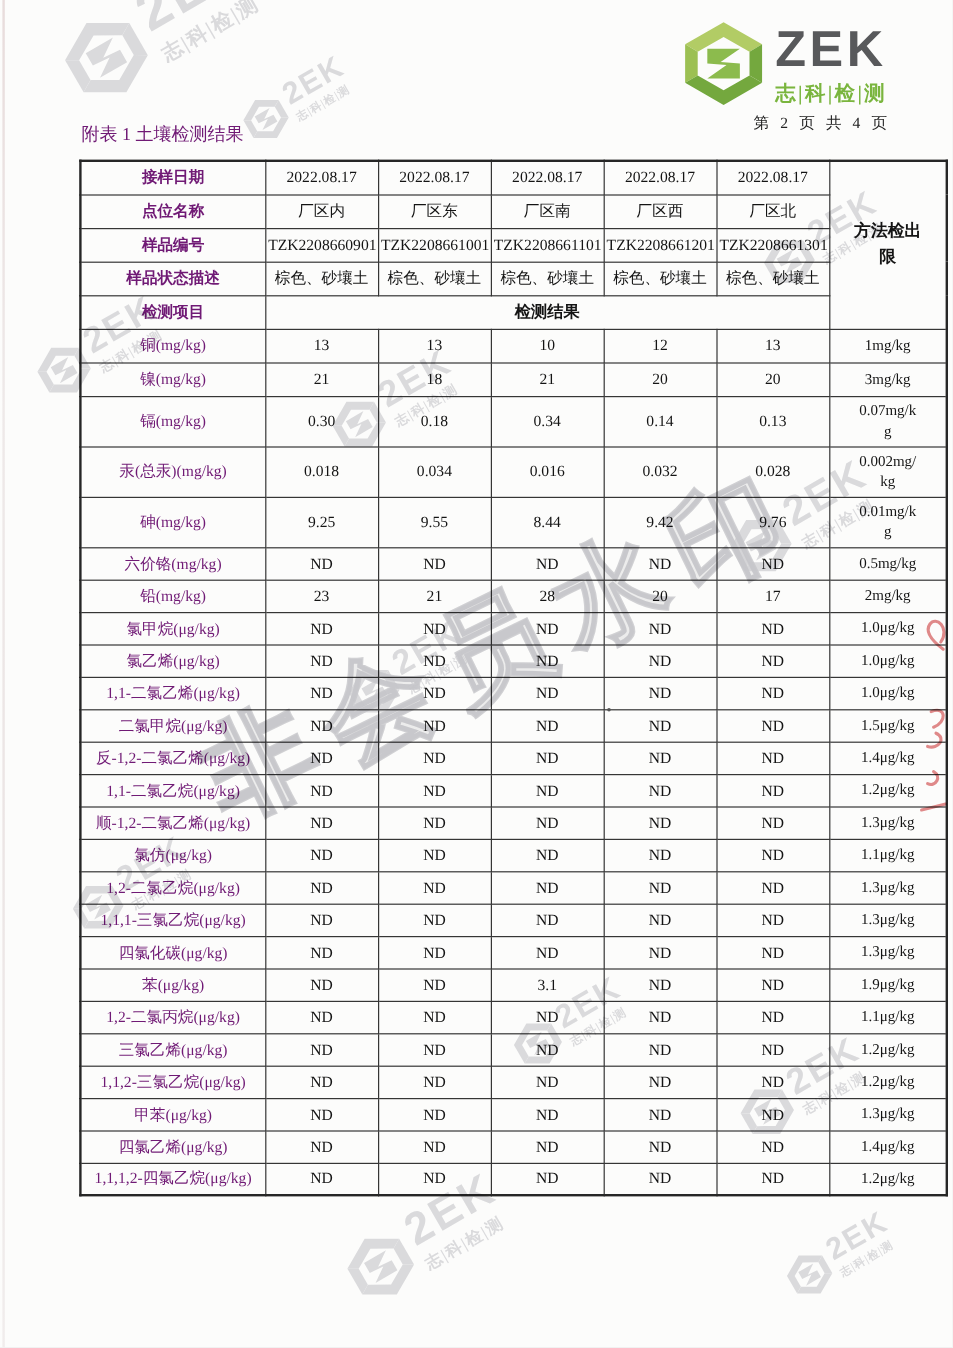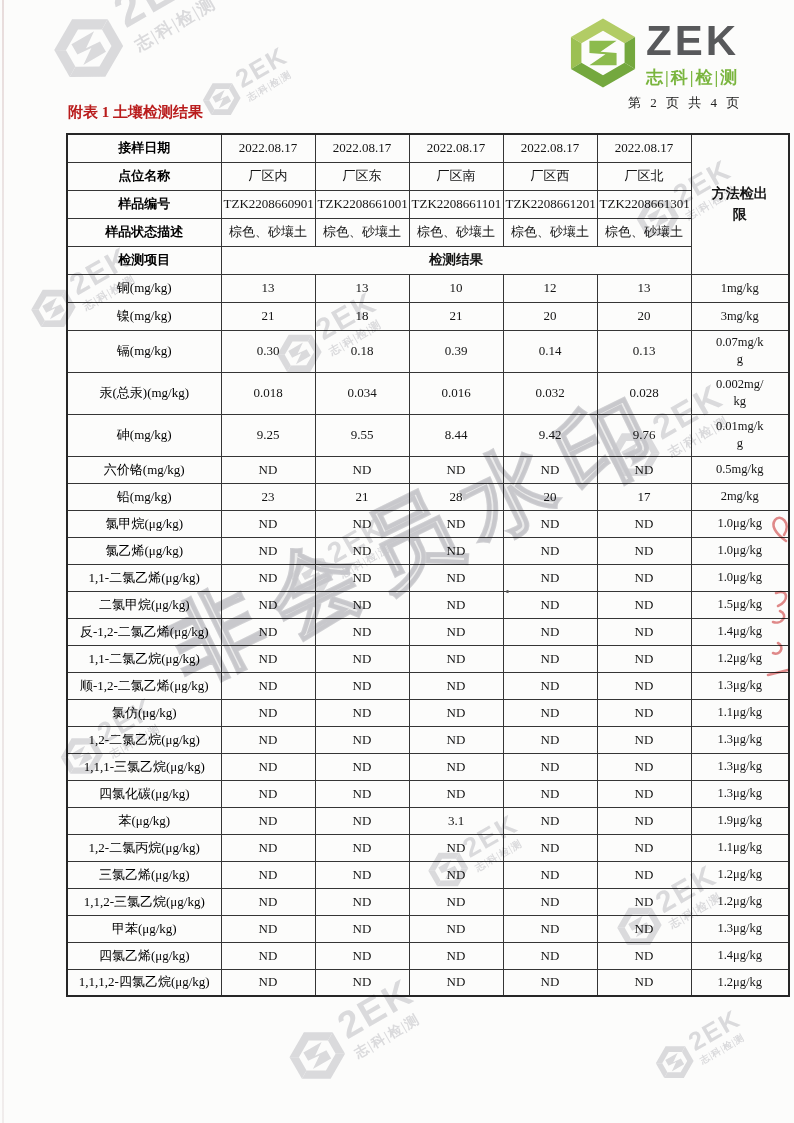--- a/index.html
+++ b/index.html
@@ -15,29 +15,29 @@
   }
   .report-no{margin-top:6px;font-size:14px;letter-spacing:1px;color:#1b1b1b;}
   .logo-block{position:absolute;left:566px;top:16px;width:215px;}
   .logo-row{display:flex;align-items:center;}
   .logo-icon{width:74px;height:74px;flex:0 0 auto;}
   .logo-texts{margin-left:6px;padding-top:4px;}
   .brand{font-family:"Liberation Sans",sans-serif;font-size:42px;line-height:40px;
     font-weight:bold;color:#58595b;letter-spacing:3px;}
   .brand-cn{margin-top:5px;font-size:17px;font-weight:bold;color:#7ab53e;letter-spacing:2px;}
   .page-info{margin-top:4px;margin-left:62px;font-size:13px;letter-spacing:3px;color:#222;}
-  .caption{position:absolute;left:68px;top:103px;font-size:15px;font-weight:bold;color:#b91c1c;}
+  .caption{position:absolute;left:68px;top:103px;font-size:15px;font-weight:normal;color:#701a75;}
   
   .tbl-wrap{position:absolute;left:66px;top:133px;}
   table{border-collapse:collapse;table-layout:fixed;width:722px;background:transparent;}
   td{border:1px solid #353535;text-align:center;vertical-align:middle;
      padding:0 2px;overflow:hidden;}
   table{border:2px solid #262626;}
   tr.h28{height:28px;} tr.h27{height:27px;} tr.h42{height:42px;}
-  .lbl{font-size:13px;color:#000000;}
+  .lbl{font-size:13px;color:#701a75;}
   .meta-lbl{font-weight:bold;}
   .val-date{font-size:12.5px;}
   .val-site{font-size:13px;margin-left:44px;}
   .val-id{font-size:10.5px;letter-spacing:0;}
   .val-state{font-size:11px;}
   .section-val{font-size:13.5px;font-weight:bold;}
   .val{font-size:13px;}
   .limit{font-size:12.5px;white-space:pre-line;line-height:1.35;}
   .limit-head{font-size:14px;font-weight:bold;padding:0 16px;line-height:1.5;}
   
@@ -151,21 +151,21 @@
             <td class="val">18</td>
             <td class="val">21</td>
             <td class="val">20</td>
             <td class="val">20</td>
             <td class="limit">3mg/kg</td>
           </tr>
           <tr class="h42">
             <td class="lbl">镉(mg/kg)</td>
             <td class="val">0.30</td>
             <td class="val">0.18</td>
-            <td class="val">0.39</td>
+            <td class="val">0.34</td>
             <td class="val">0.14</td>
             <td class="val">0.13</td>
             <td class="limit">0.07mg/k
 g</td>
           </tr>
           <tr class="h42">
             <td class="lbl">汞(总汞)(mg/kg)</td>
             <td class="val">0.018</td>
             <td class="val">0.034</td>
             <td class="val">0.016</td>

